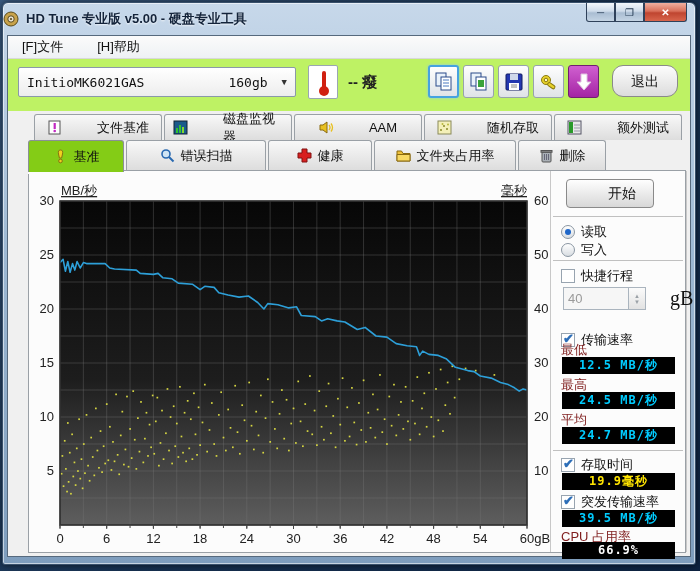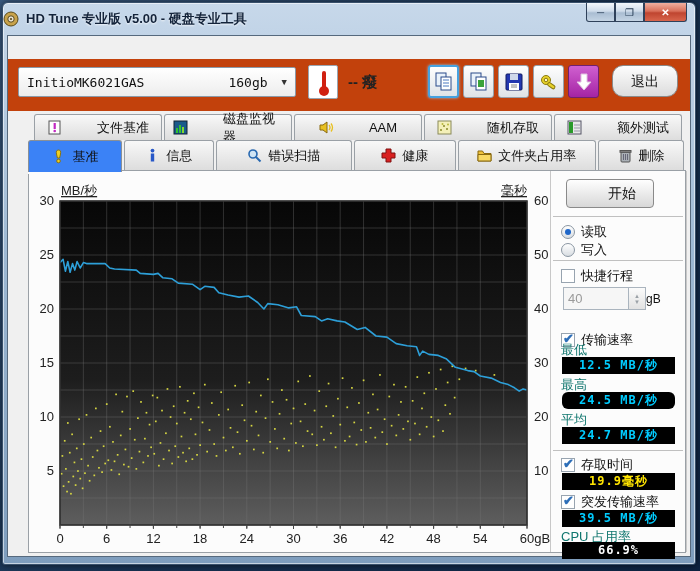--- a/index.html
+++ b/index.html
@@ -20,21 +20,21 @@
     display:flex; align-items:center; justify-content:center; font-size:10px; color:#243a52; }
   .win-btn.min { border-radius:0 0 0 3px; }
   .win-btn.close { width:43px; border-radius:0 0 3px 0;
     background:linear-gradient(180deg,#f0b0a0 0%,#d9705a 45%,#bf4530 55%,#d8654c 100%); color:#fff; font-weight:bold; }
   .client { position:absolute; left:4px; right:4px; top:32px; bottom:7px; background:#f0f0f0; border:1px solid #56697d; }
 
   
   .menubar { position:absolute; left:0; right:0; top:0; height:23px; background:linear-gradient(180deg,#fbfbfb,#eef1f4);
     border-bottom:1px solid #d8d8d8; display:flex; align-items:center; gap:26px; padding-left:10px; font-size:13px; }
   .menu-item { padding:2px 4px; }
-  .toolbar { position:absolute; left:0; right:0; top:23px; height:52px; background:#c2410c; }
+  .toolbar { position:absolute; left:0; right:0; top:23px; height:52px; background:#bef264; }
   .drive-select { position:absolute; left:10px; top:8px; width:278px; height:30px; background:linear-gradient(180deg,#ffffff,#ededed);
     border:1px solid #8a99a8; border-radius:2px; display:flex; align-items:center; padding:0 8px;
     font-family:"DejaVu Sans Mono",monospace; font-size:13px; }
   .drive-name { flex:1; }
   .drive-cap { margin-right:14px; }
   .dd-arrow { font-size:9px; color:#333; }
   .temp-box { position:absolute; left:300px; top:6px; width:30px; height:34px; background:#fff; border:1px solid #9aa6b2; border-radius:2px; }
   .thermo-stem { position:absolute; left:13px; top:5px; width:4px; height:18px; background:#d02010; border-radius:2px; }
   .thermo-bulb { position:absolute; left:10px; top:20px; width:10px; height:10px; background:#d02010; border-radius:50%; }
   .temp-text { position:absolute; left:340px; top:14px; font-size:15px; font-weight:bold; color:#222; }
@@ -44,21 +44,21 @@
   .exit-btn { position:absolute; left:604px; top:6px; width:66px; height:32px; border:1px solid #8a8a8a; border-radius:11px;
     background:linear-gradient(180deg,#fdfdfd,#dcdcdc); font-size:14px; text-align:center; line-height:30px; }
 
   
   .tabrow1 { position:absolute; left:26px; top:78px; right:6px; height:26px; display:flex; }
   .tabrow2 { position:absolute; left:20px; top:104px; right:4px; height:30px; display:flex; }
   .tab { border:1px solid #9aa0a6; border-bottom:none; border-radius:3px 3px 0 0; margin-right:2px;
     background:linear-gradient(180deg,#f8f8f8,#dddddd); display:flex; align-items:center; justify-content:center; gap:6px;
     font-size:13px; padding:0 8px; }
   .tabrow1 .tab { flex:1;gap:35px; }
-  .tab.active { background:#3b82f6; border-color:#8a9096; height:32px; z-index:3; box-shadow:0 2px 0 #fcfcfc; }
+  .tab.active { background:#84cc16; border-color:#8a9096; height:32px; z-index:3; box-shadow:0 2px 0 #fcfcfc; }
   .ticon { width:15px; height:15px; flex:0 0 auto; }
 
   
   .content { position:absolute; left:20px; top:134px; right:4px; bottom:3px; background:#fcfcfc;
     border:1px solid #9aa0a6; }
   .chart-svg { position:absolute; left:2px; top:2px; }
 
   
   .ctrl-panel { position:absolute; left:521px; top:0; bottom:0; width:137px; border-left:1px solid #c8c8c8;
     border-right:1px solid #c8c8c8; font-size:13px; }
@@ -67,22 +67,22 @@
   .sep { position:absolute; left:2px; width:130px; border-top:1px solid #c0c0c0; }
   .radio-row,.check-row { position:absolute; left:10px; display:flex; align-items:center; gap:6px; }
   .radio { width:14px; height:14px; border:1px solid #8a96a2; border-radius:50%; background:linear-gradient(180deg,#fff,#d8dde2); position:relative; }
   .radio.checked::after { content:""; position:absolute; left:3px; top:3px; width:6px; height:6px; border-radius:50%; background:#1e66c8; }
   .checkbox { width:14px; height:14px; border:1px solid #98a4b0; background:#fff; position:relative; }
   .checkbox.checked::after { content:"\2714"; position:absolute; left:1px; top:-3px; color:#2d6eb8; font-size:13px; font-weight:bold; }
   .spin-row { position:absolute; left:12px; top:116px; display:flex; align-items:center; }
   .spin-input { width:66px; height:23px; border:1px solid #aab4be; background:#f6f6f6; color:#9a9a9a; padding:2px 4px; font-size:13px; }
   .spinner { width:17px; height:23px; border:1px solid #aab4be; border-left:none; background:linear-gradient(180deg,#fbfbfb,#e2e2e2);
     display:flex; flex-direction:column; align-items:center; justify-content:center; color:#9aa0a6; font-size:6px; line-height:6px; }
-  .spin-unit { margin-left:0; font-size:12px; font-family:Liberation Sans, sans-serif; }
-  .val-label { position:absolute; left:10px; font-size:13px; color:#0f766e; }
+  .spin-unit { margin-left:24px; font-size:20px; font-family:Liberation Serif, serif; }
+  .val-label { position:absolute; left:10px; font-size:13px; color:#7f1d1d; }
   .lcd { position:absolute; left:11px; width:113px; height:17px; background:#000; color:#00ccff; text-align:center;
     font-family:"DejaVu Sans Mono",monospace; font-size:12px; font-weight:bold; line-height:17px; letter-spacing:1px; }
   .lcd.yellow { color:#ffe400; }
   .lcd.white { color:#ffffff; }
 </style>
 </head>
 <body>
 
 <div class="window">
   <div class="titlebar">
@@ -99,20 +99,24 @@
       <div class="win-btn">
           <span>❐</span>
         </div>
       <div class="win-btn close">
           <span>✕</span>
         </div>
     </div>
   </div>
 
   <div class="client">
+    <div class="menubar">
+      <span class="menu-item">[F]文件</span>
+      <span class="menu-item">[H]帮助</span>
+    </div>
 
     <div class="toolbar">
       <div class="drive-select">
         <span class="drive-name">InitioMK6021GAS</span>
         <span class="drive-cap">160gb</span>
         <span class="dd-arrow">▼</span>
       </div>
       <div class="temp-box">
         <div class="thermo-stem"></div>
         <div class="thermo-bulb"></div>
@@ -208,27 +212,20 @@
       </div>
     </div>
 
     <div class="tabrow2">
       <div class="tab active" style="width:96px;">
         <svg class="ticon" viewBox="0 0 15 15">
           <path d="M7.5 1 C9.5 1 10 2.5 9.5 5 L8.6 9 L6.4 9 L5.5 5 C5 2.5 5.5 1 7.5 1 Z" fill="#f0d020" stroke="#8a7210"></path>
           <circle cx="7.5" cy="12" r="1.8" fill="#f0d020" stroke="#8a7210"></circle>
         </svg>
         <span>基准</span>
-      </div>
-      <div class="tab" style="width:92px;">
-        <svg class="ticon" viewBox="0 0 15 15">
-          <circle cx="7.5" cy="2.6" r="1.9" fill="#2858c8"></circle>
-          <rect x="5.8" y="5.5" width="3.4" height="8" fill="#2858c8"></rect>
-        </svg>
-        <span>信息</span>
       </div>
       <div class="tab" style="width:140px;">
         <svg class="ticon" viewBox="0 0 15 15">
           <circle cx="6" cy="6" r="4" fill="#cfe4f4" stroke="#2868b0" stroke-width="1.6"></circle>
           <line x1="9" y1="9" x2="13.5" y2="13.5" stroke="#2868b0" stroke-width="2"></line>
         </svg>
         <span>错误扫描</span>
       </div>
       <div class="tab" style="width:104px;">
         <svg class="ticon" viewBox="0 0 15 15">
@@ -600,21 +597,21 @@
         </div>
 
         <div class="check-row" style="top:160px;">
           <span class="checkbox checked"></span>
           <span>传输速率</span>
         </div>
 
         <div class="val-label" style="top:170px;">最低</div>
         <div class="lcd" style="top:186px;"><span>12.5</span>&nbsp;<span>MB/秒</span></div>
         <div class="val-label" style="top:205px;">最高</div>
-        <div class="lcd" style="top:221px;border-radius:6px;"><span>24.5</span>&nbsp;<span>MB/秒</span></div>
+        <div class="lcd" style="top:221px;"><span>24.5</span>&nbsp;<span>MB/秒</span></div>
         <div class="val-label" style="top:240px;">平均</div>
         <div class="lcd" style="top:256px;"><span>24.7</span>&nbsp;<span>MB/秒</span></div>
         <div class="sep" style="top:279px;"></div>
 
         <div class="check-row" style="top:285px;">
           <span class="checkbox checked"></span>
           <span>存取时间</span>
         </div>
         <div class="lcd yellow" style="top:302px;"><span>19.9</span><span>毫秒</span></div>
 

